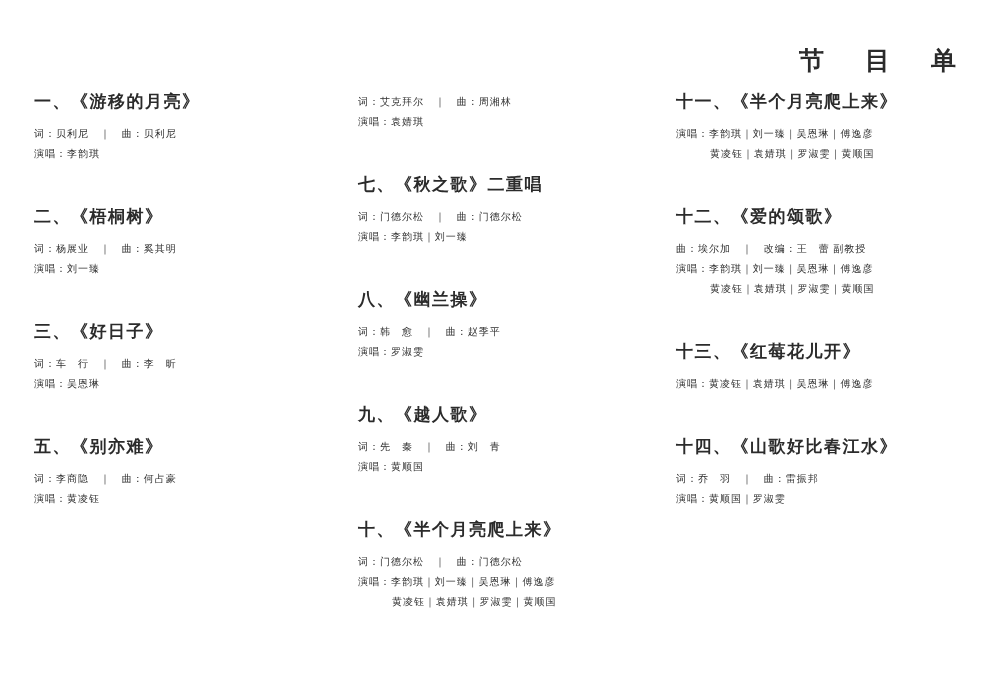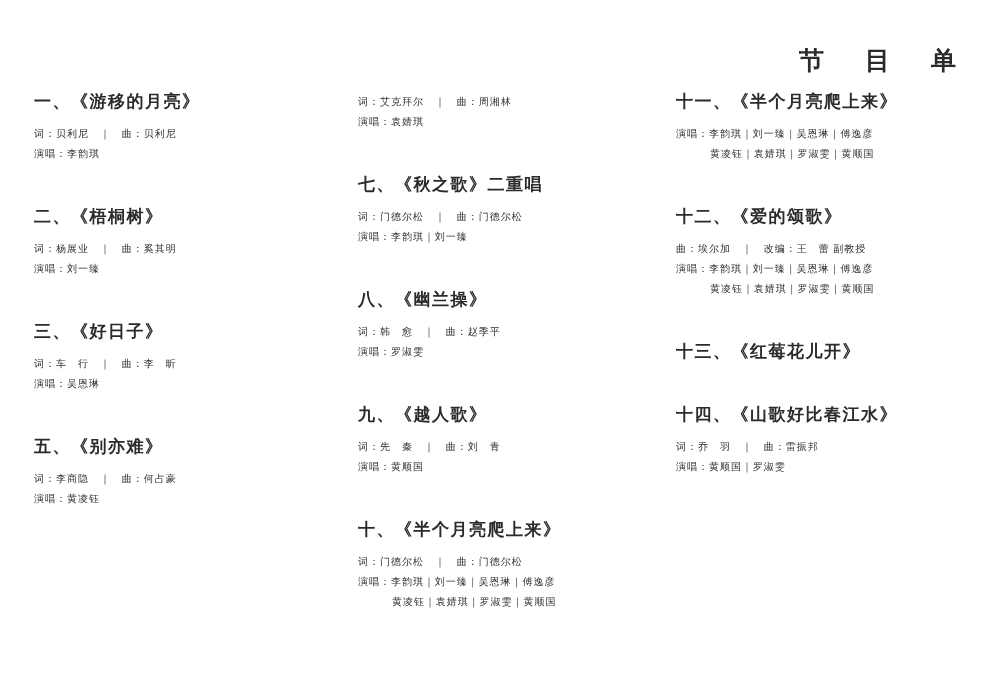--- a/index.html
+++ b/index.html
@@ -107,20 +107,21 @@
       <p class="credit indent">黄凌钰｜袁婧琪｜罗淑雯｜黄顺国</p>
     </section>
     <section class="program">
       <h2 class="program-title">十二、《爱的颂歌》</h2>
       <p class="credit">曲：埃尔加　｜　改编：王　蕾 副教授</p>
       <p class="credit">演唱：李韵琪｜刘一臻｜吴恩琳｜傅逸彦</p>
       <p class="credit indent">黄凌钰｜袁婧琪｜罗淑雯｜黄顺国</p>
     </section>
     <section class="program">
       <h2 class="program-title">十三、《红莓花儿开》</h2>
+      <p class="credit">演唱：黄凌钰｜袁婧琪｜吴恩琳｜傅逸彦</p>
     </section>
     <section class="program">
       <h2 class="program-title">十四、《山歌好比春江水》</h2>
       <p class="credit">词：乔　羽　｜　曲：雷振邦</p>
       <p class="credit">演唱：黄顺国｜罗淑雯</p>
     </section>
   </div>
 
 </div>
 

